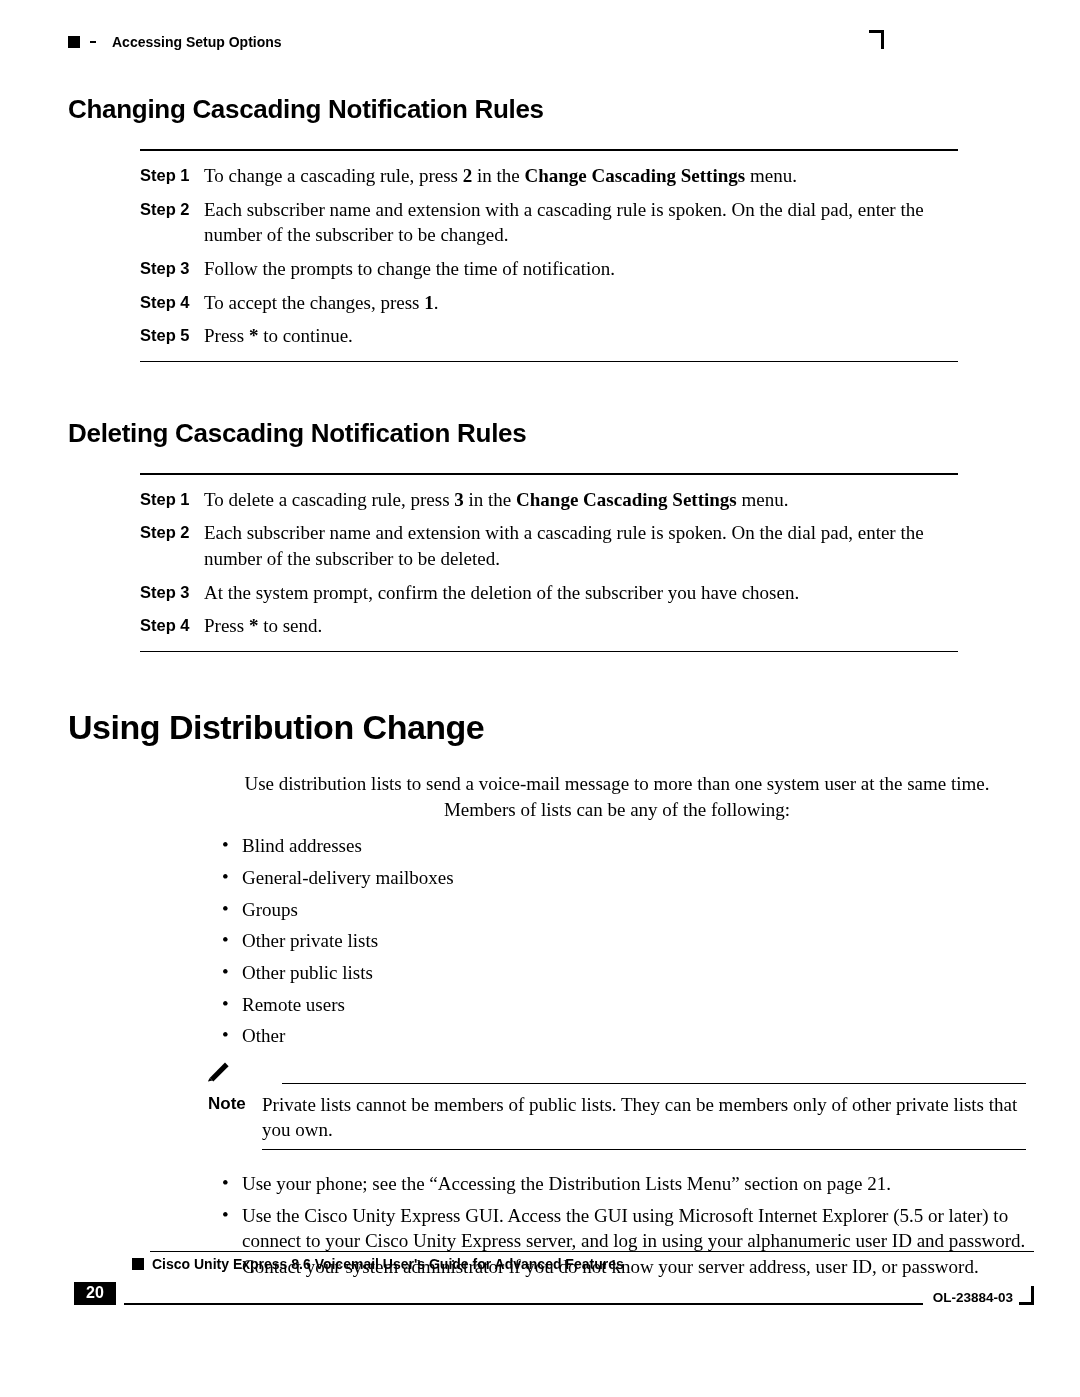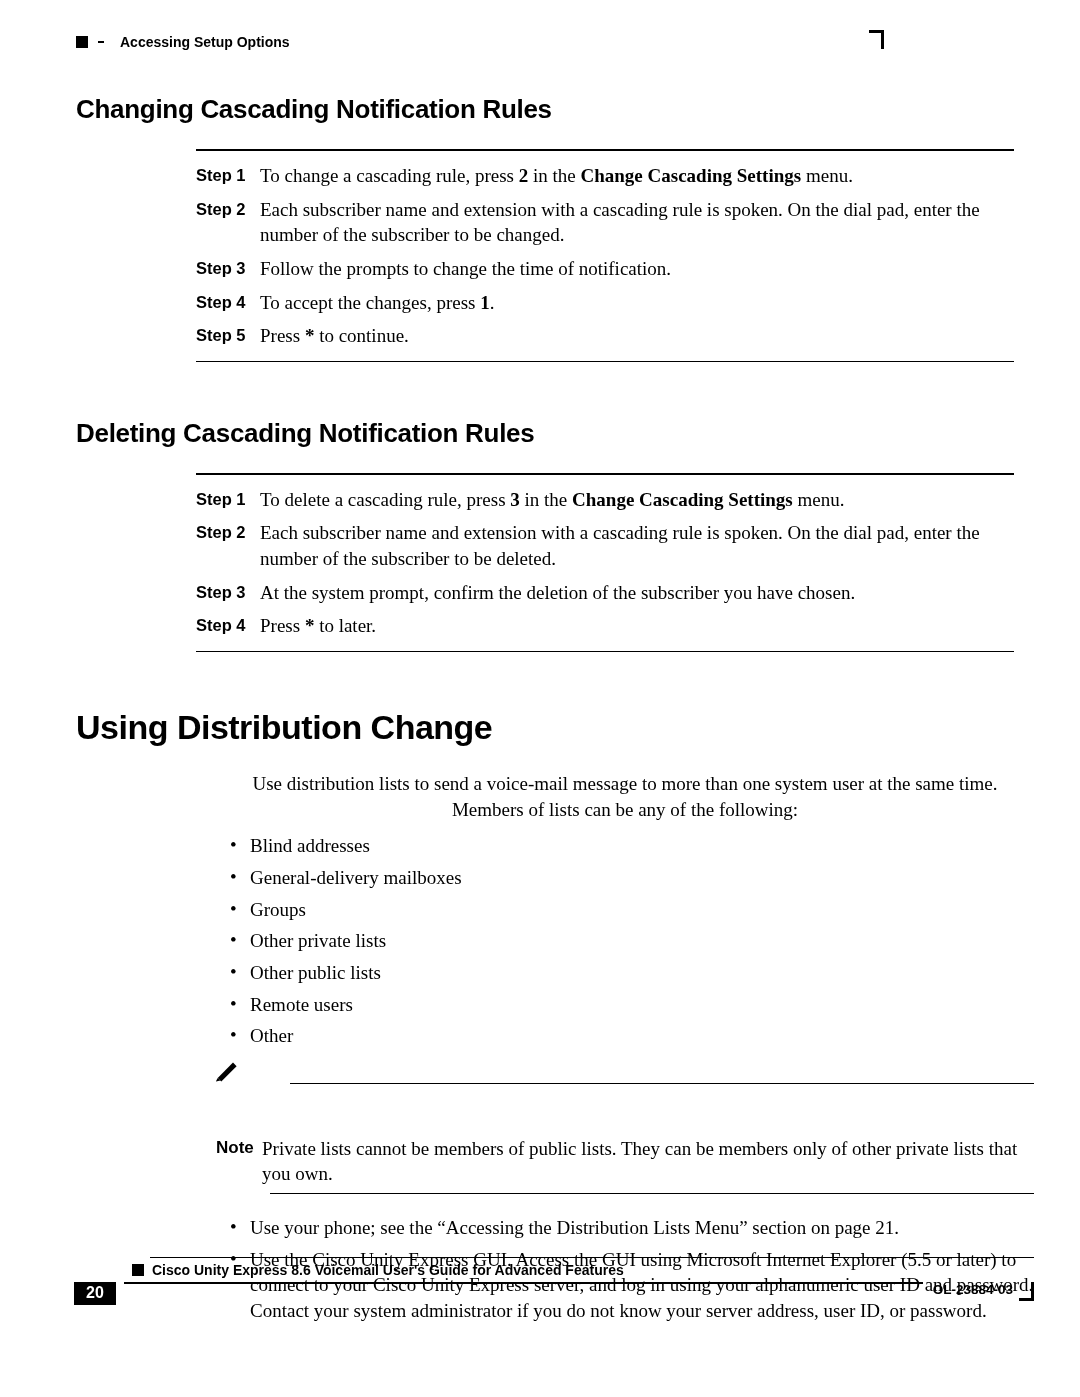--- a/index.html
+++ b/index.html
@@ -9,21 +9,21 @@
     background: #fff;
     font-family: "Times New Roman", Times, serif;
     color: #000;
     width: 1080px;
     height: 1397px;
     position: relative;
     box-sizing: border-box;
   }
   .page {
     position: absolute;
-    left: 76px;
+    left: 68px;
     top: 34px;
     width: 960px;
   }
   .header-row {
     display: flex;
     align-items: center;
     gap: 10px;
     margin-bottom: 44px;
   }
   .header-marker {
@@ -64,21 +64,21 @@
   }
   .h1 {
     font-family: Arial, "Helvetica Neue", Helvetica, sans-serif;
     font-weight: 700;
     font-stretch: condensed;
     font-size: 34px;
     letter-spacing: -0.5px;
     margin: 0 0 24px 0;
   }
   .steps-block {
-    margin-left: 120px;
+    margin-left: 72px;
     width: 818px;
     margin-bottom: 56px;
   }
   .steps-rule-top {
     border-top: 2px solid #000;
     height: 0;
     margin-bottom: 8px;
   }
   .steps-rule-bottom {
     border-top: 1px solid #000;
@@ -137,24 +137,23 @@
   .note-underline {
     flex: 1;
     border-bottom: 1px solid #000;
     height: 0;
     position: relative;
     top: -2px;
     margin-left: 40px;
   }
   .note-row {
     display: flex;
-    gap: 6px;
+    gap: 14px;
     padding-top: 6px;
     padding-bottom: 6px;
-    margin-top: 44px;
   }
   .note-label {
     font-family: Arial, Helvetica, sans-serif;
     font-weight: 700;
     font-size: 17px;
     flex: 0 0 40px;
     padding-top: 1px;
   }
   .note-body { flex: 1; }
   .note-rule-bottom {
@@ -189,22 +188,22 @@
     margin-left: 58px;
     margin-right: 8px;
   }
   .footer-title {
     font-family: Arial, Helvetica, sans-serif;
     font-weight: 700;
     font-size: 14px;
   }
   .footer-bottom {
     display: flex;
-    align-items: flex-start;
-    margin-top: 4px;
+    align-items: flex-end;
+    margin-top: 10px;
   }
   .page-num-box {
     background: #000;
     color: #fff;
     font-family: Arial, Helvetica, sans-serif;
     font-weight: 700;
     font-size: 16px;
     padding: 2px 12px 3px 12px;
     margin-right: 8px;
   }
@@ -290,21 +289,21 @@
       <div class="step-label">Step 2</div>
       <div class="step-body">Each subscriber name and extension with a cascading rule is spoken. On the dial pad, enter the number of the subscriber to be deleted.</div>
     </div>
     <div class="step-row">
       <div class="step-label">Step 3</div>
       <div class="step-body">At the system prompt, confirm the deletion of the subscriber you have chosen.</div>
     </div>
     <div class="step-row">
       <div class="step-label">Step 4</div>
       <div class="step-body">
-        <span>Press </span><span class="bold">*</span><span> to later.</span>
+        <span>Press </span><span class="bold">*</span><span> to send.</span>
       </div>
     </div>
 
     <div class="steps-rule-bottom"></div>
   </div>
 
   <div class="h1" style="margin-top:28px">Using Distribution Change</div>
   <div class="body-block">
     <p>Use distribution lists to send a voice-mail message to more than one system user at the same time. Members of lists can be any of the following:</p>
     <ul class="feature-list">

